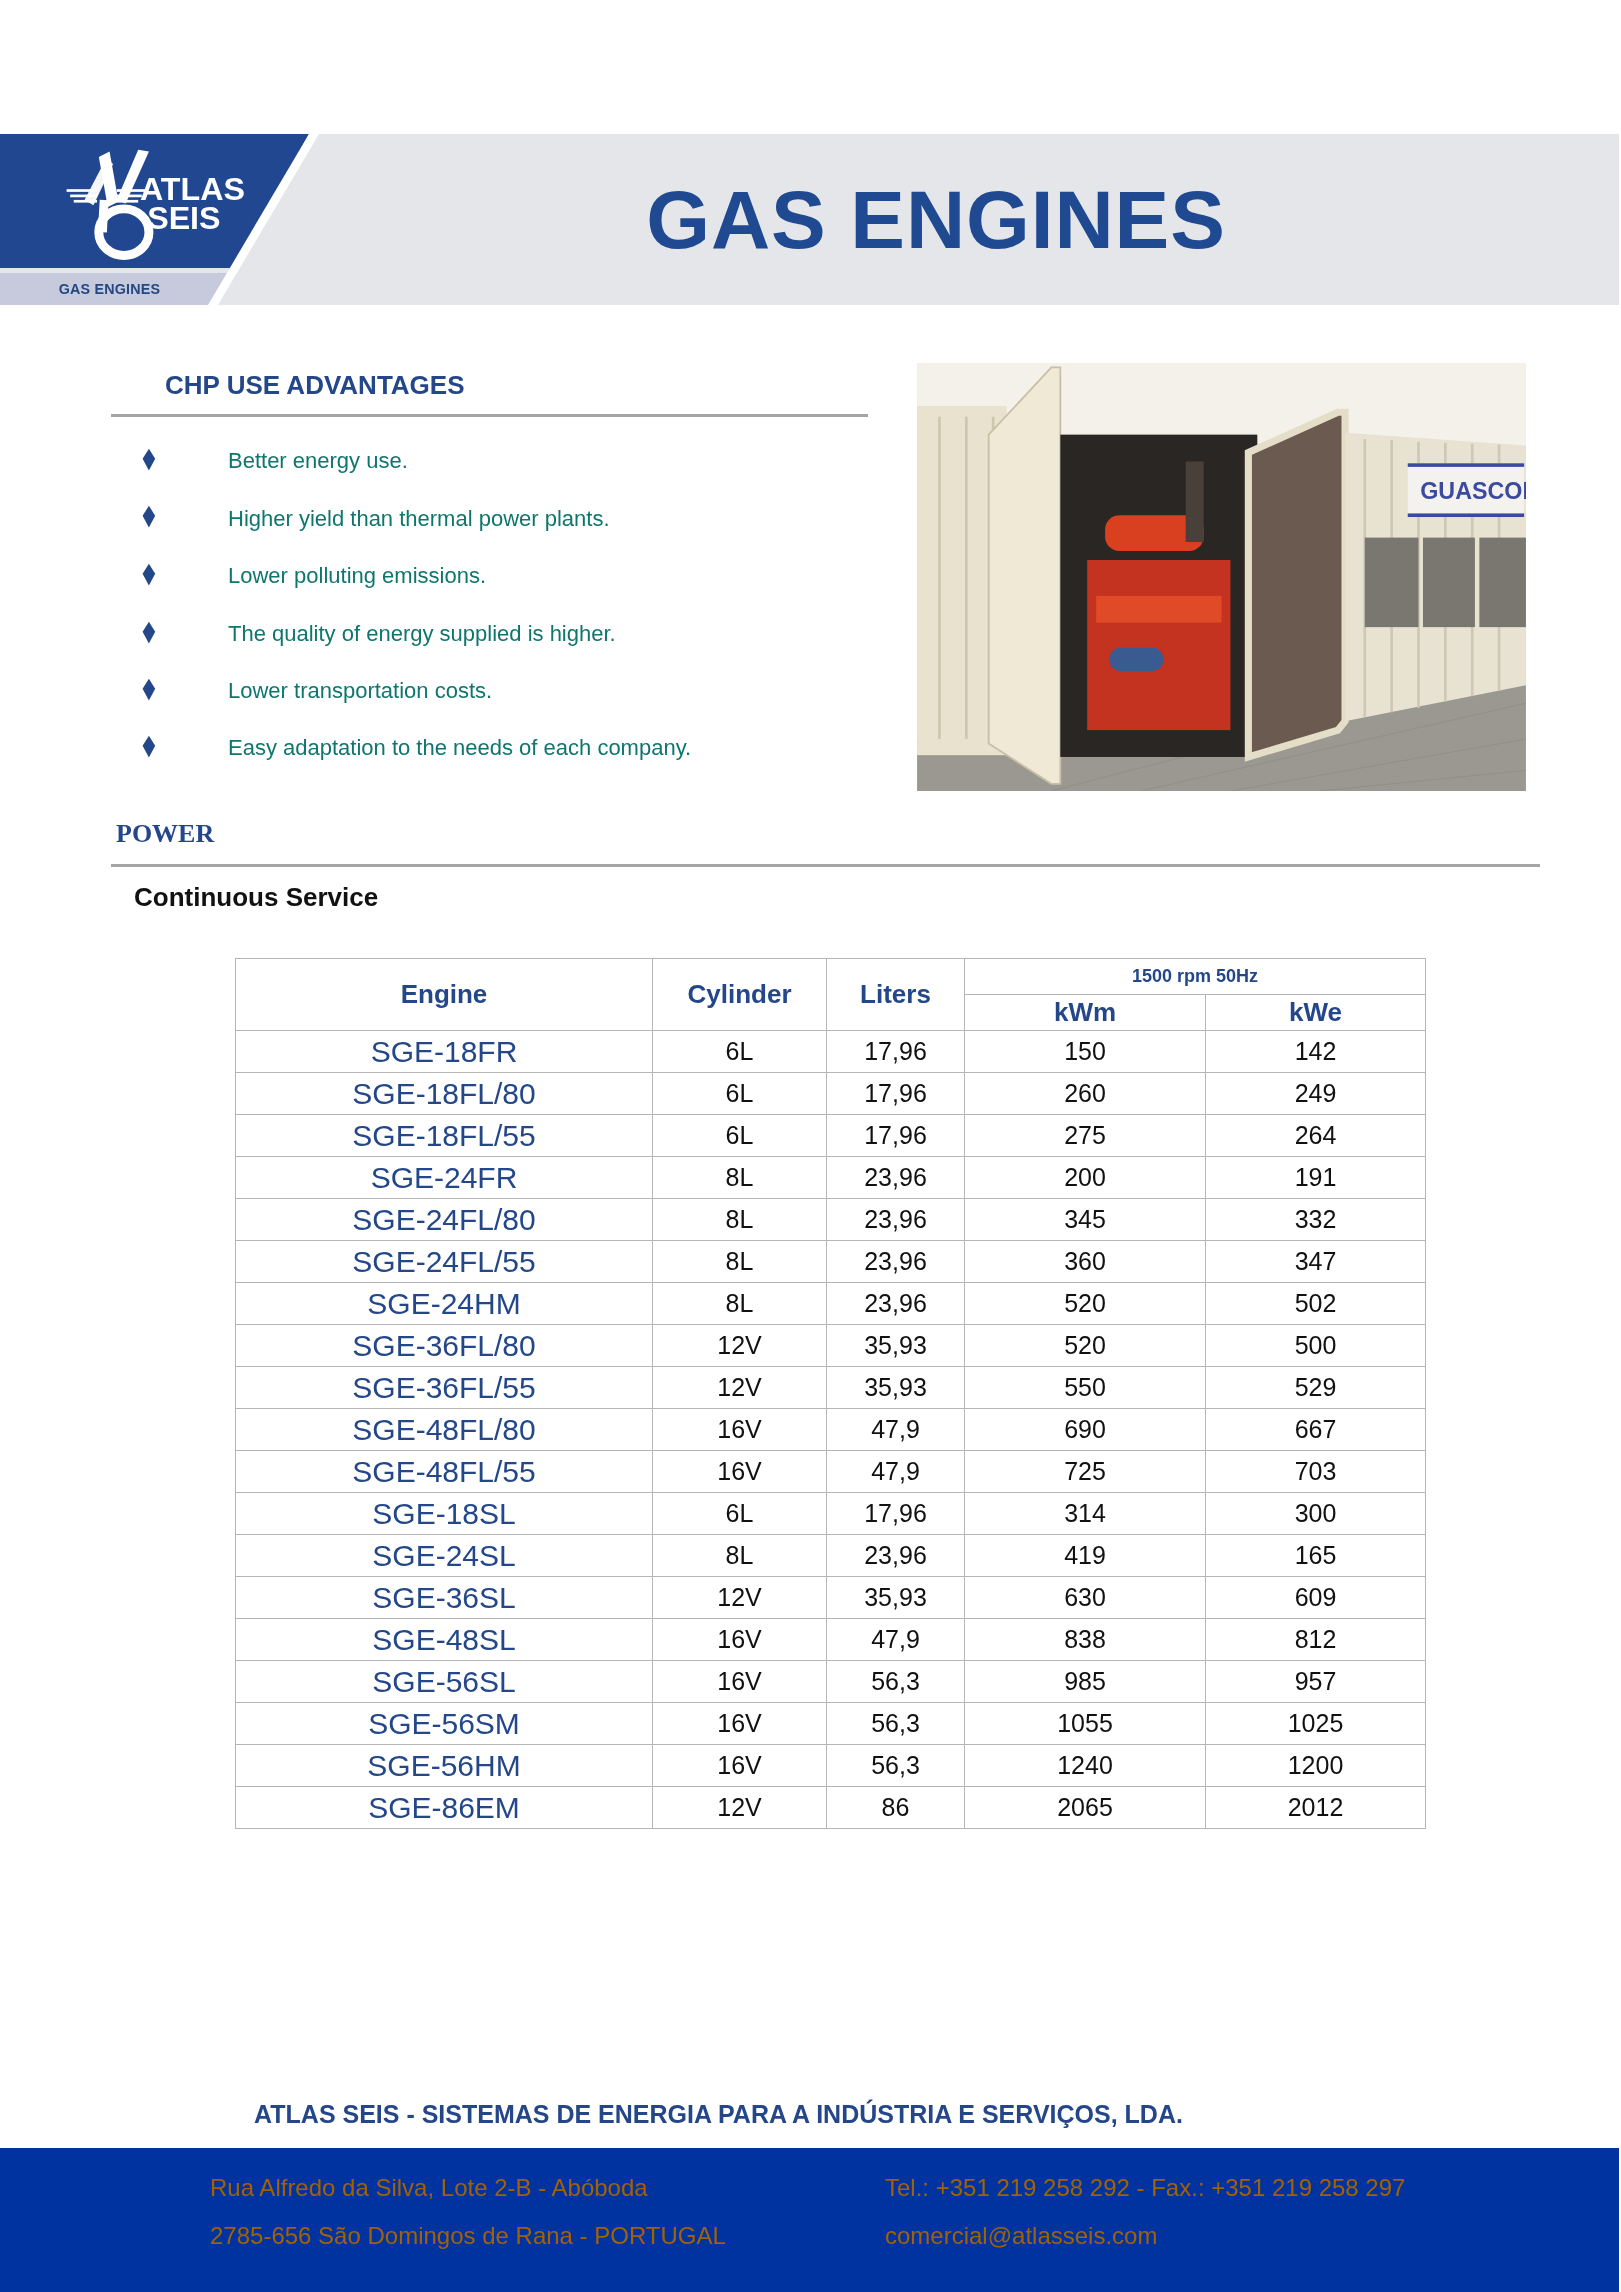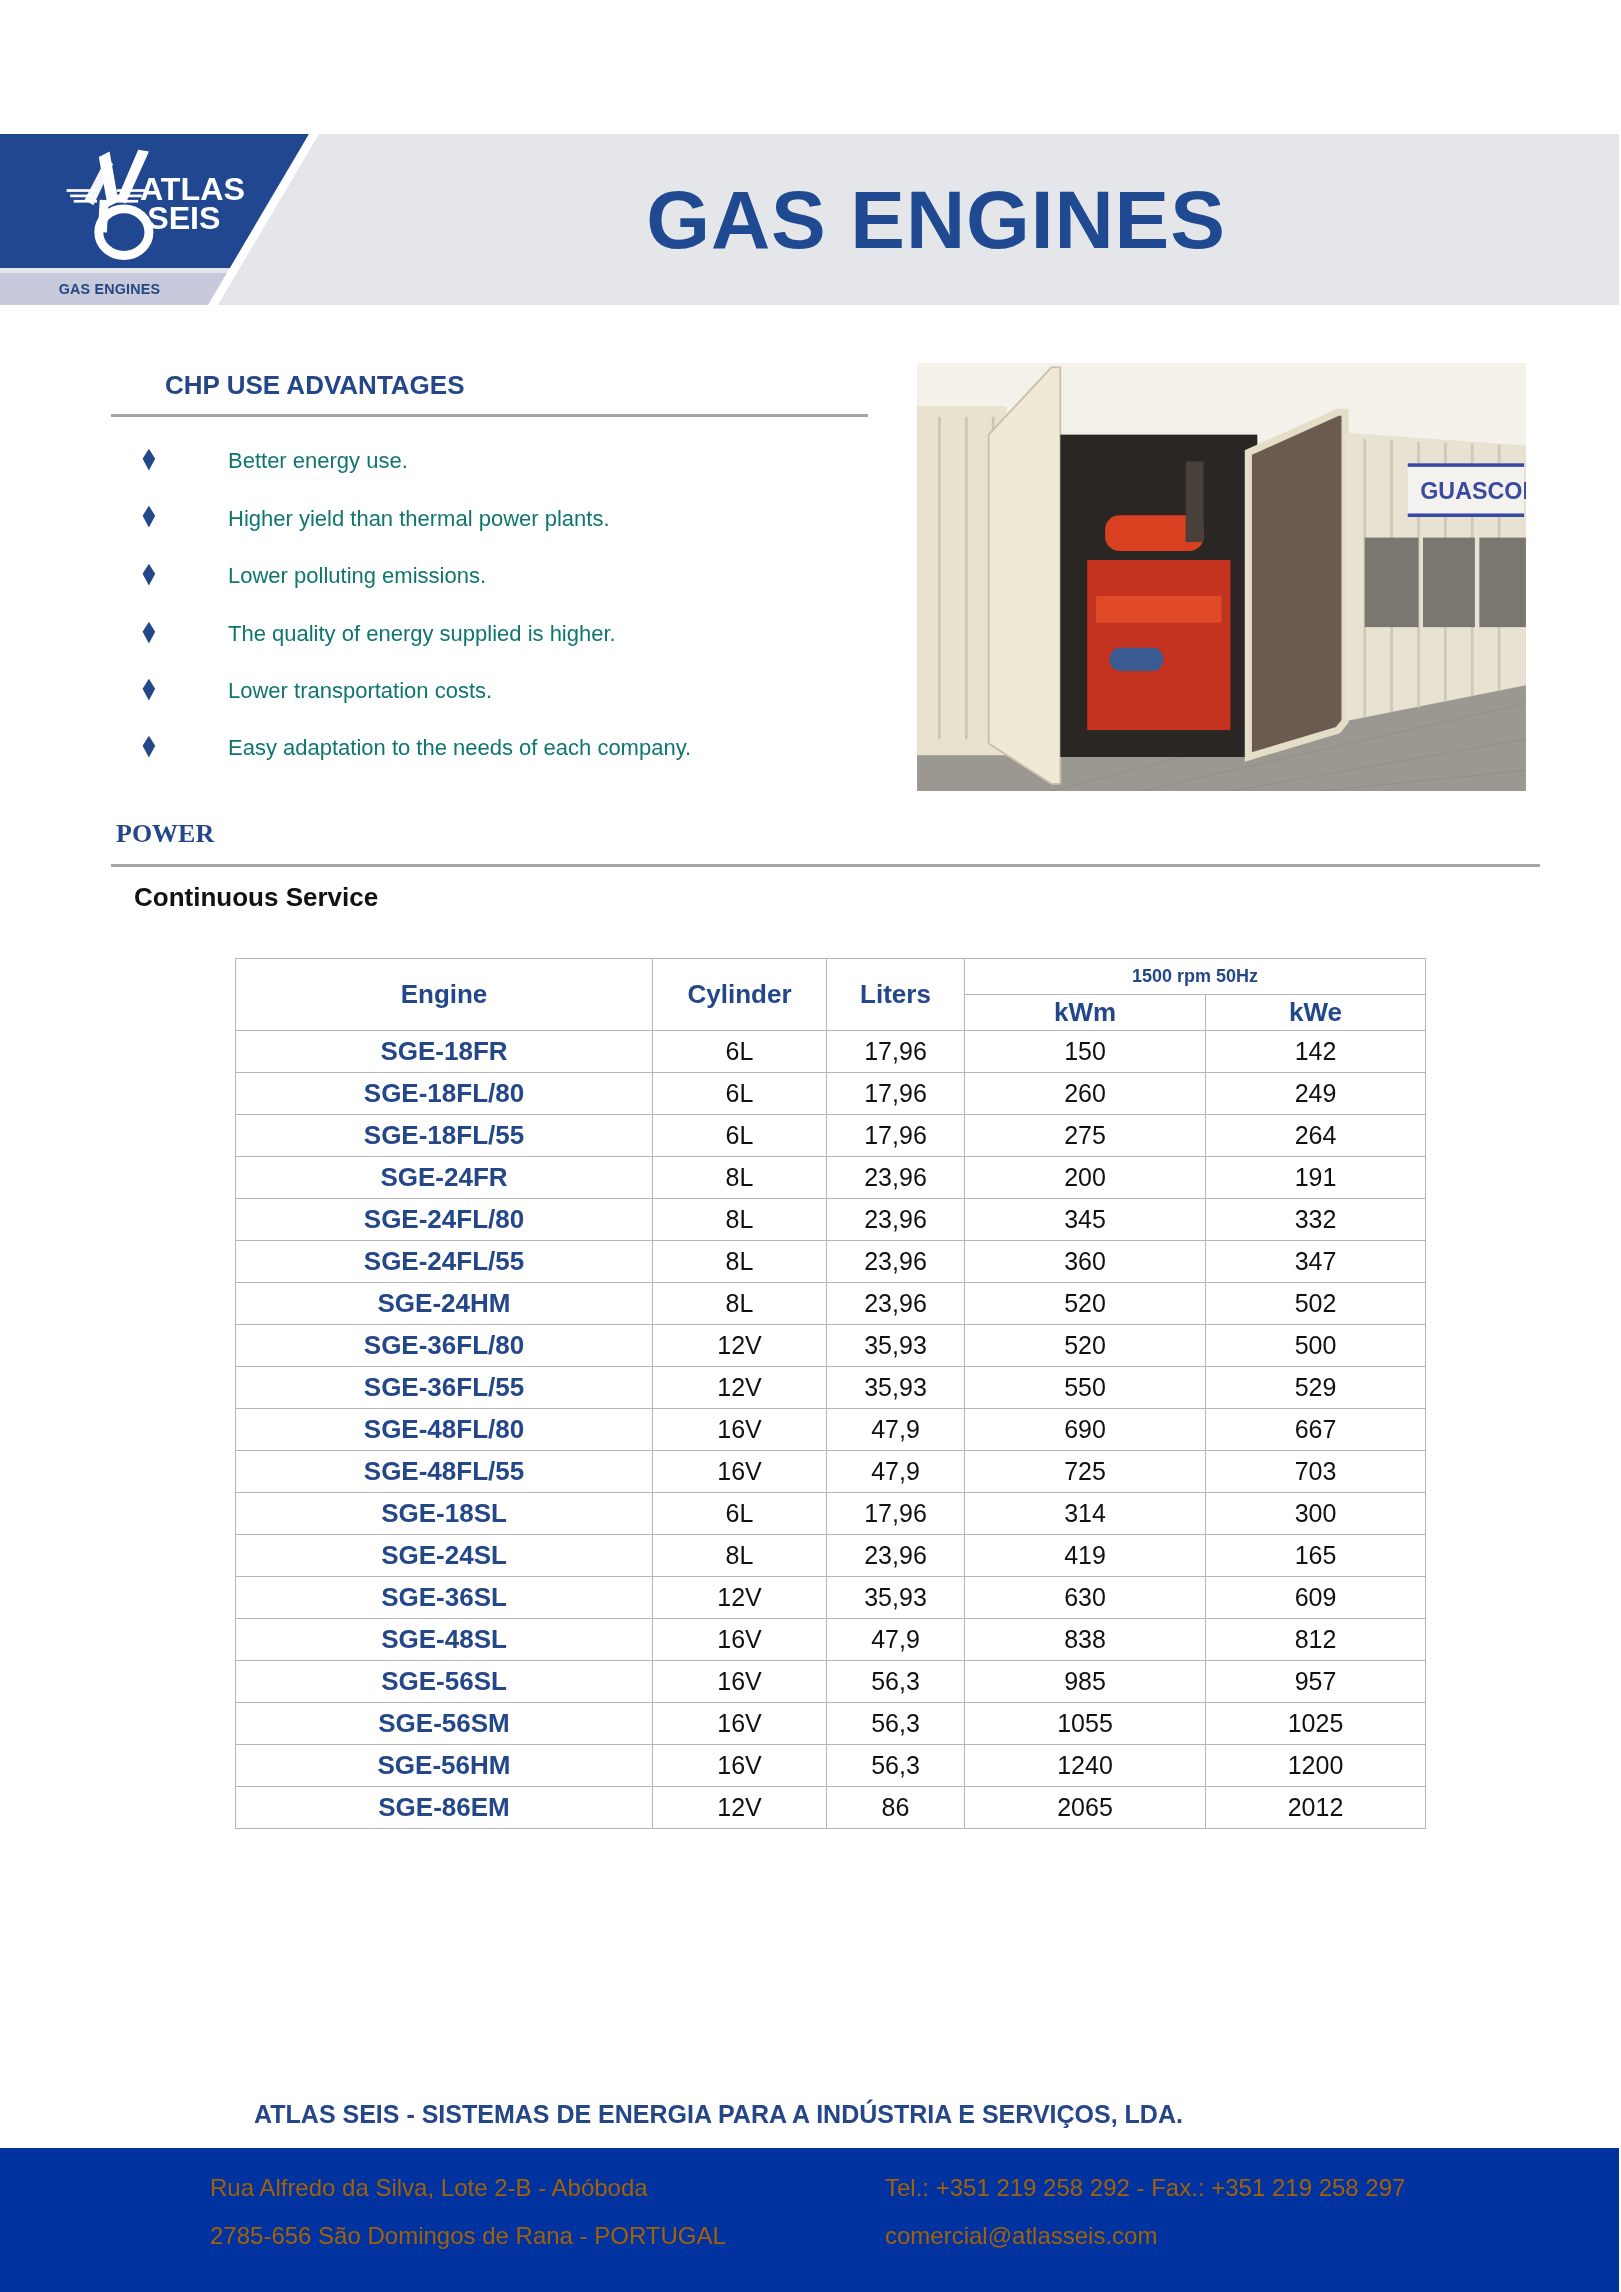--- a/index.html
+++ b/index.html
@@ -29,21 +29,21 @@
   .adv-text { left:193px; font-size:22px; color:#0f766e; white-space:nowrap;margin-left:35px; }
   .photo { left:917px; top:363px; width:609px; height:428px; overflow:hidden; background:#eae6dc; }
 
   .sub-h { left:134px; top:882px; font-size:26px; font-weight:bold; color:#111; }
 
   
   table.spec { position:absolute; left:235px; top:941px; border-collapse:collapse; table-layout:fixed;margin-top:17px; }
   table.spec td, table.spec th { border:1.8px solid #b6b6b6; padding:0; text-align:center; vertical-align:middle; }
   table.spec th { color:#24478a; font-weight:bold; font-size:26px; }
   table.spec td { font-size:25px; color:#111; height:41px; }
-  table.spec td.eng { color:#24478a; font-weight:bold; font-size:26px; }
+  table.spec td.eng { color:#24478a; font-weight:normal; font-size:30px; }
   table.spec th.rpm { height:35px; font-size:18px; }
   table.spec th.unit { height:35px; }
 
   
   .company { left:0; top:2100px; width:1437px; text-align:center; font-size:25px; font-weight:bold; color:#25478a; }
   .foot-band { left:0; top:2148px; width:1619px; height:145px; background:#0033a0; }
   .foot-text { font-size:24px; color:#a16207; white-space:nowrap; }
 </style>
 </head>
 <body>

